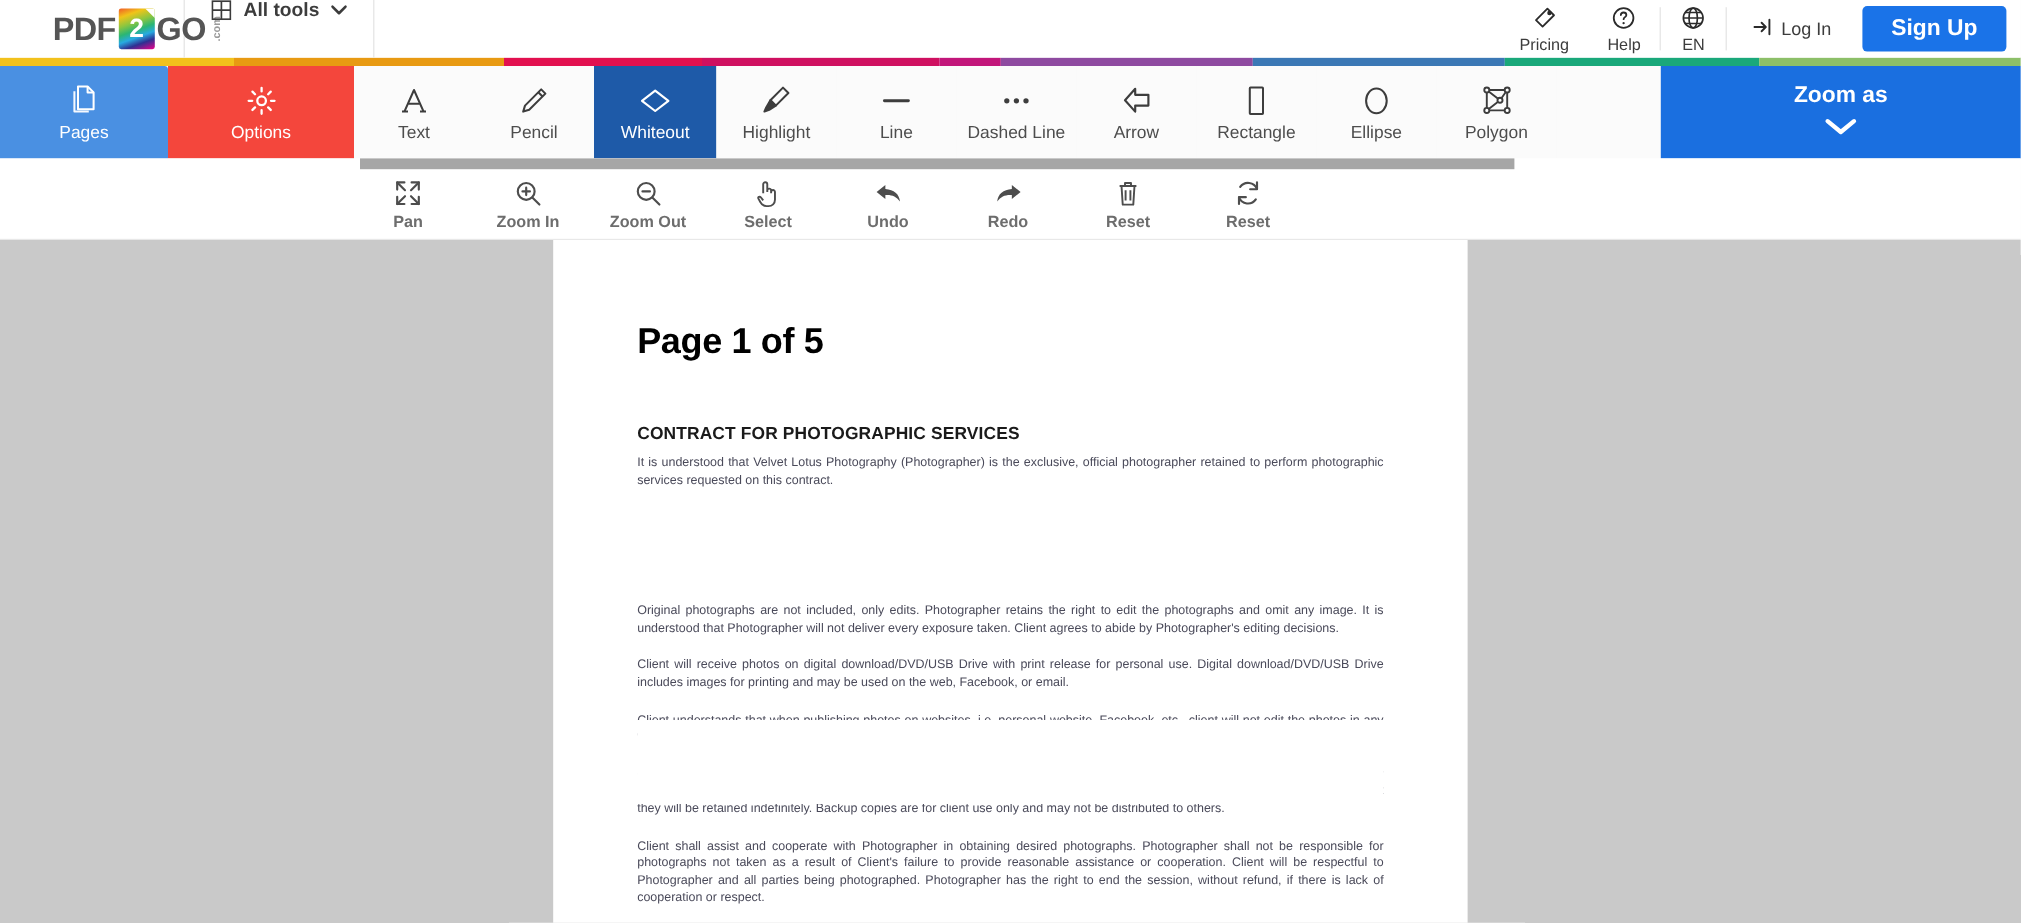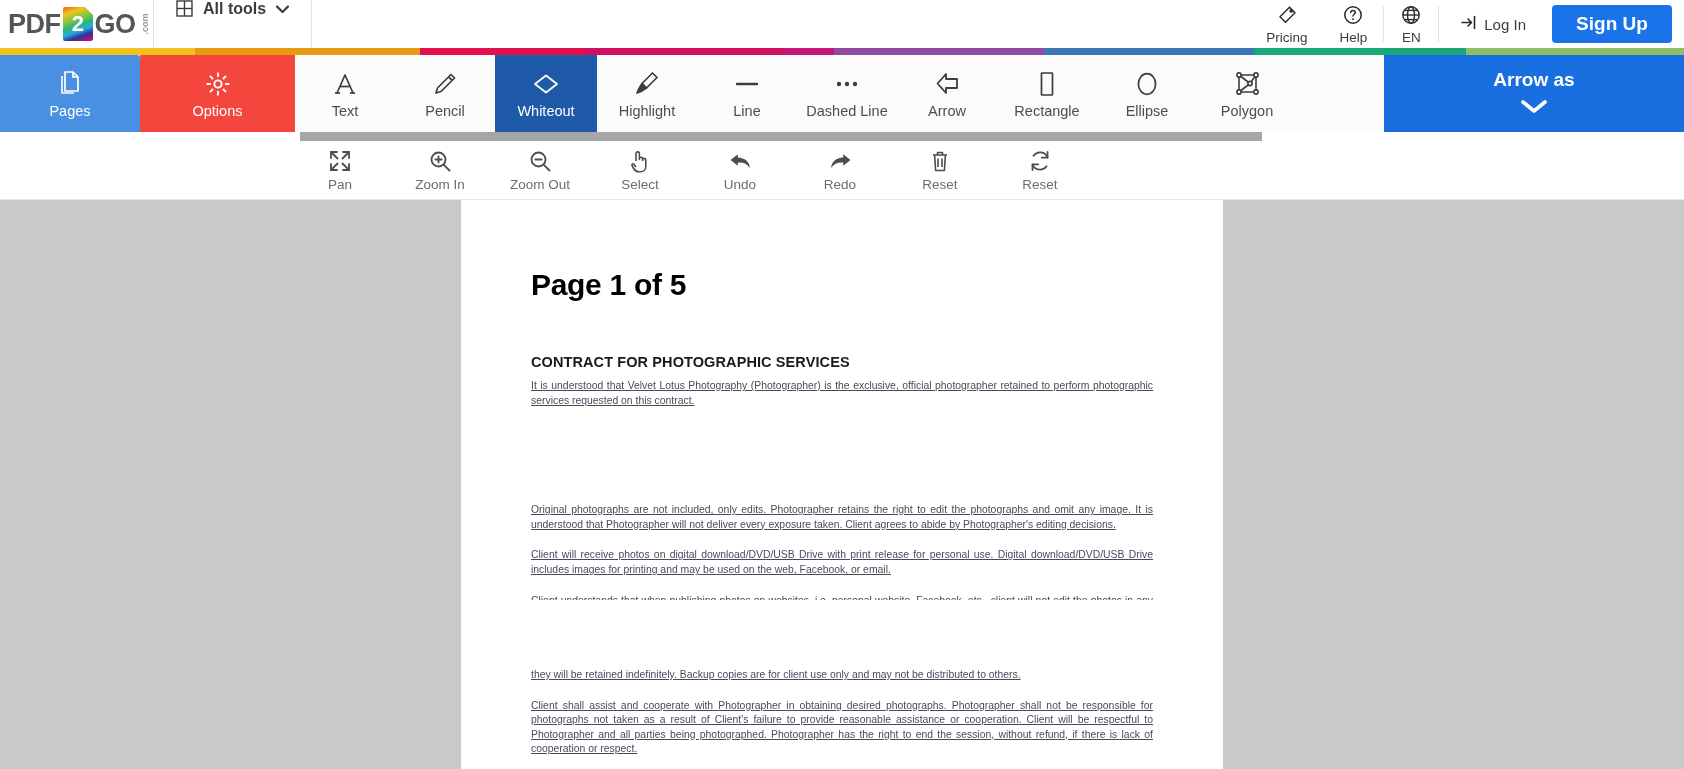--- a/index.html
+++ b/index.html
@@ -13,21 +13,21 @@
   .header {
     position: relative; height: 48px; width: 100%;
     background: #ffffff; display: flex; align-items: center;
   }
   .logo-wrap {
     width: 154px; height: 48px; display: flex; align-items: center;
     padding-left: 8px; border-right: 1px solid #e3e3e3;
   }
   .logo {
     display: flex; align-items: center; font-weight: bold;
-    font-size: 27px; color: #4a4a4a; letter-spacing: -0.5px;
+    font-size: 27px; color: #4a4a4a; letter-spacing: -0.5px; margin-left: 36px;
   }
   .logo .pdf { color: #555; }
   .logo .go { color: #555; }
   .logo-doc {
     position: relative; width: 30px; height: 34px; margin: 0 2px;
     background: linear-gradient(160deg,#f05a28 0%,#f0c419 18%,#8dc63f 36%,
                 #2bb673 52%,#27aae1 66%,#2e3192 80%,#ec008c 100%);
     border-radius: 2px; display: flex; align-items: center;
     justify-content: center; overflow: hidden;
   }
@@ -110,21 +110,21 @@
   }
 
   
   .toolbar2 {
     display: flex; height: 59px; background: #ffffff;
     padding-left: 290px; border-bottom: 1px solid #e8e8e8;
   }
   .tb2-btn {
     width: 100px; display: flex; flex-direction: column; align-items: center;
     justify-content: center; gap: 3px; cursor: pointer;
-    color: #6d6d6d; font-size: 13.5px;
+    color: #6d6d6d; font-size: 13.5px; font-weight: bold;
   }
   .tb2-ico { height: 26px; display: flex; align-items: center; justify-content: center; }
 
   
   .workspace {
     position: relative; height: 573px; width: 100%;
     background: #c9c9c9; display: flex; justify-content: center;
   }
   .page {
     width: 762px; background: #ffffff; height: 100%;
@@ -133,21 +133,21 @@
   .page-title {
     text-align: left; font-size: 30px; font-weight: bold; color: #000;
     margin-top: 28px; letter-spacing: -0.3px;
   }
   .doc-h1 {
     font-size: 14.5px; font-weight: bold; color: #1a1a1a;
     margin-top: 52px; letter-spacing: 0.1px;
   }
   .doc-p {
     font-size: 10.4px; line-height: 14.6px; color: #4a4a5a;
-    text-align: justify; margin-top: 9px; text-decoration: underline;
+    text-align: justify; margin-top: 9px;
   }
   .doc-gap { height: 86px; }
   .doc-p.spaced { margin-top: 16px; }
   .whiteout-patch {
     position: absolute; left: 70px; top: 400px;
     width: 622px; height: 70px; background: #ffffff;
   }
 </style>
 </head>
 <body>
@@ -361,21 +361,21 @@
           <circle cx="22" cy="5" r="2.1" fill="#fff"></circle>
         <circle cx="5" cy="22" r="2.1" fill="#fff"></circle>
           <circle cx="22" cy="22" r="2.1" fill="#fff"></circle>
         <circle cx="16" cy="13.5" r="2.1" fill="#fff"></circle>
       </svg>
     </span>
     <span>Polygon</span>
   </div>
 
   <div class="saveas">
-    <span>Arrow as</span>
+    <span>Zoom as</span>
     <span>
       <svg width="30" height="16" viewBox="0 0 30 16" fill="none" stroke="#ffffff" stroke-width="3.6" stroke-linecap="round" stroke-linejoin="round">
         <polyline points="4,4 15,13 26,4"></polyline>
       </svg>
     </span>
   </div>
 </div>
 
 <div class="hscroll">
   <div class="hscroll-thumb"></div>

